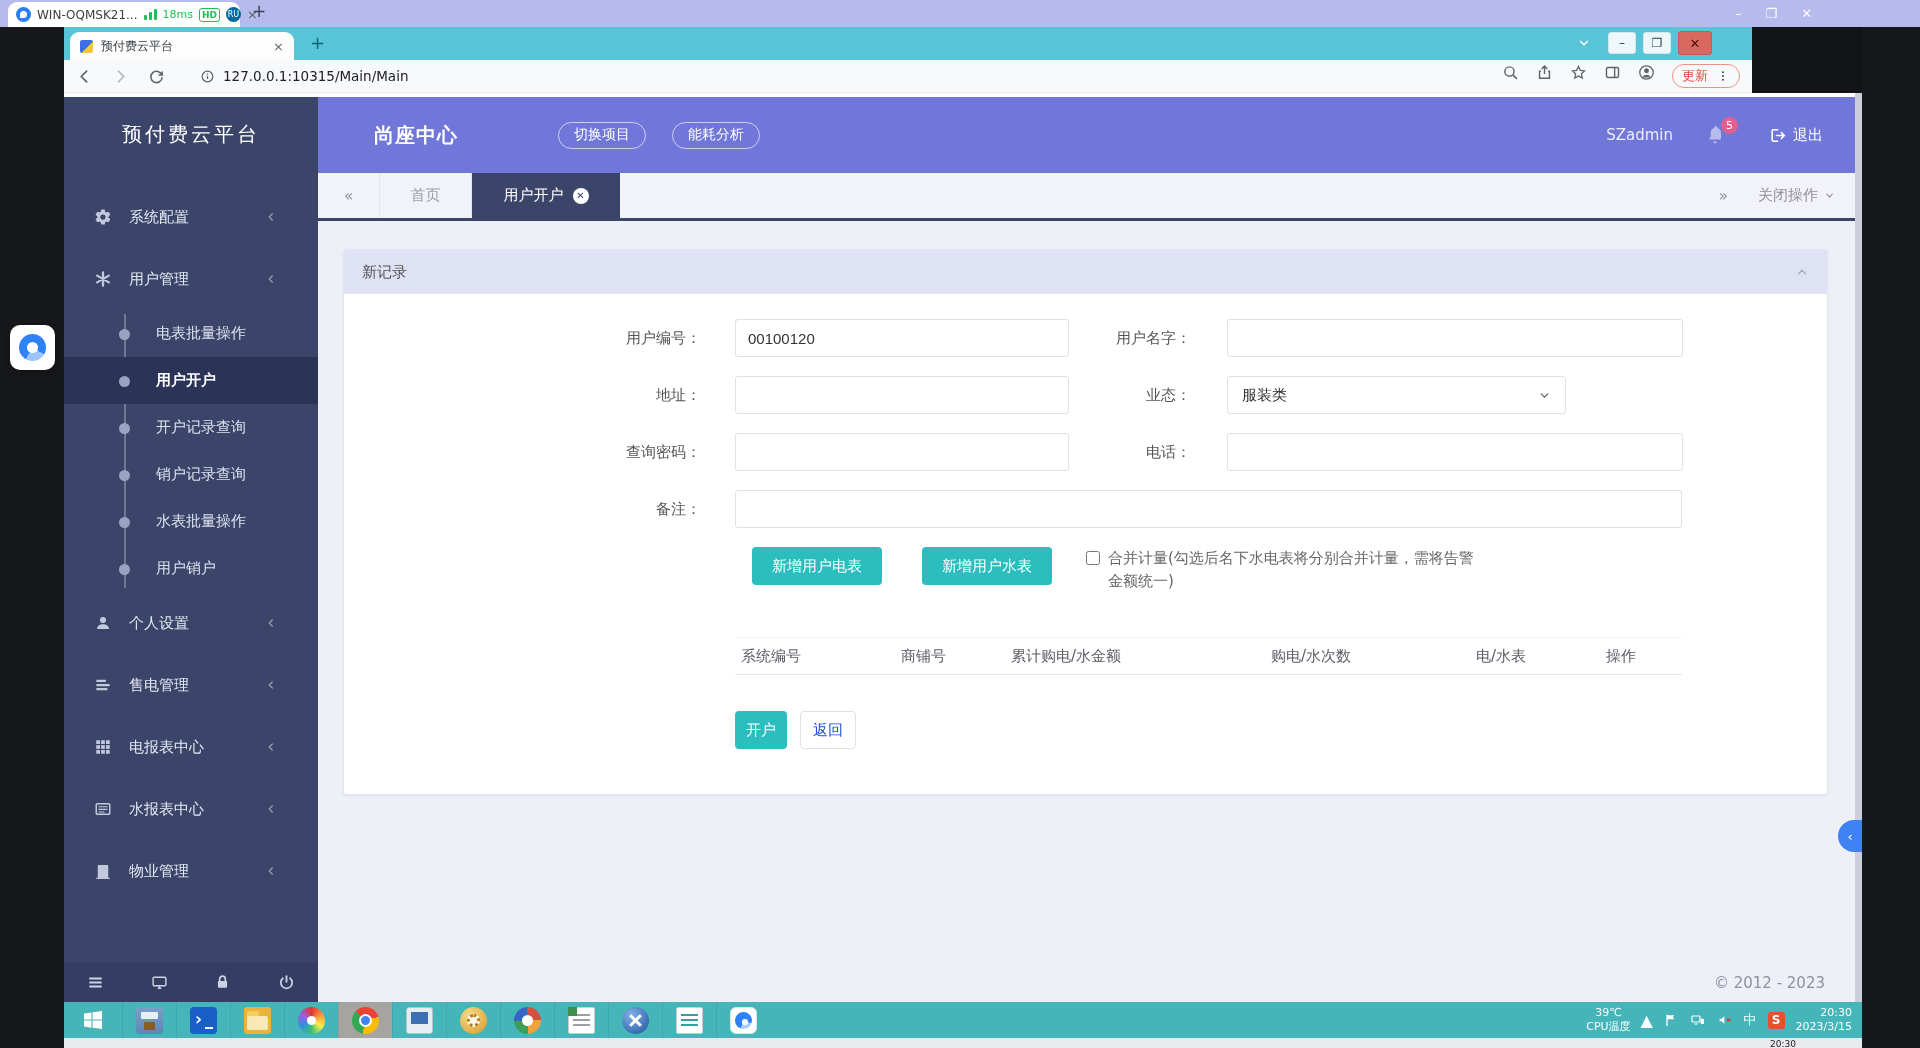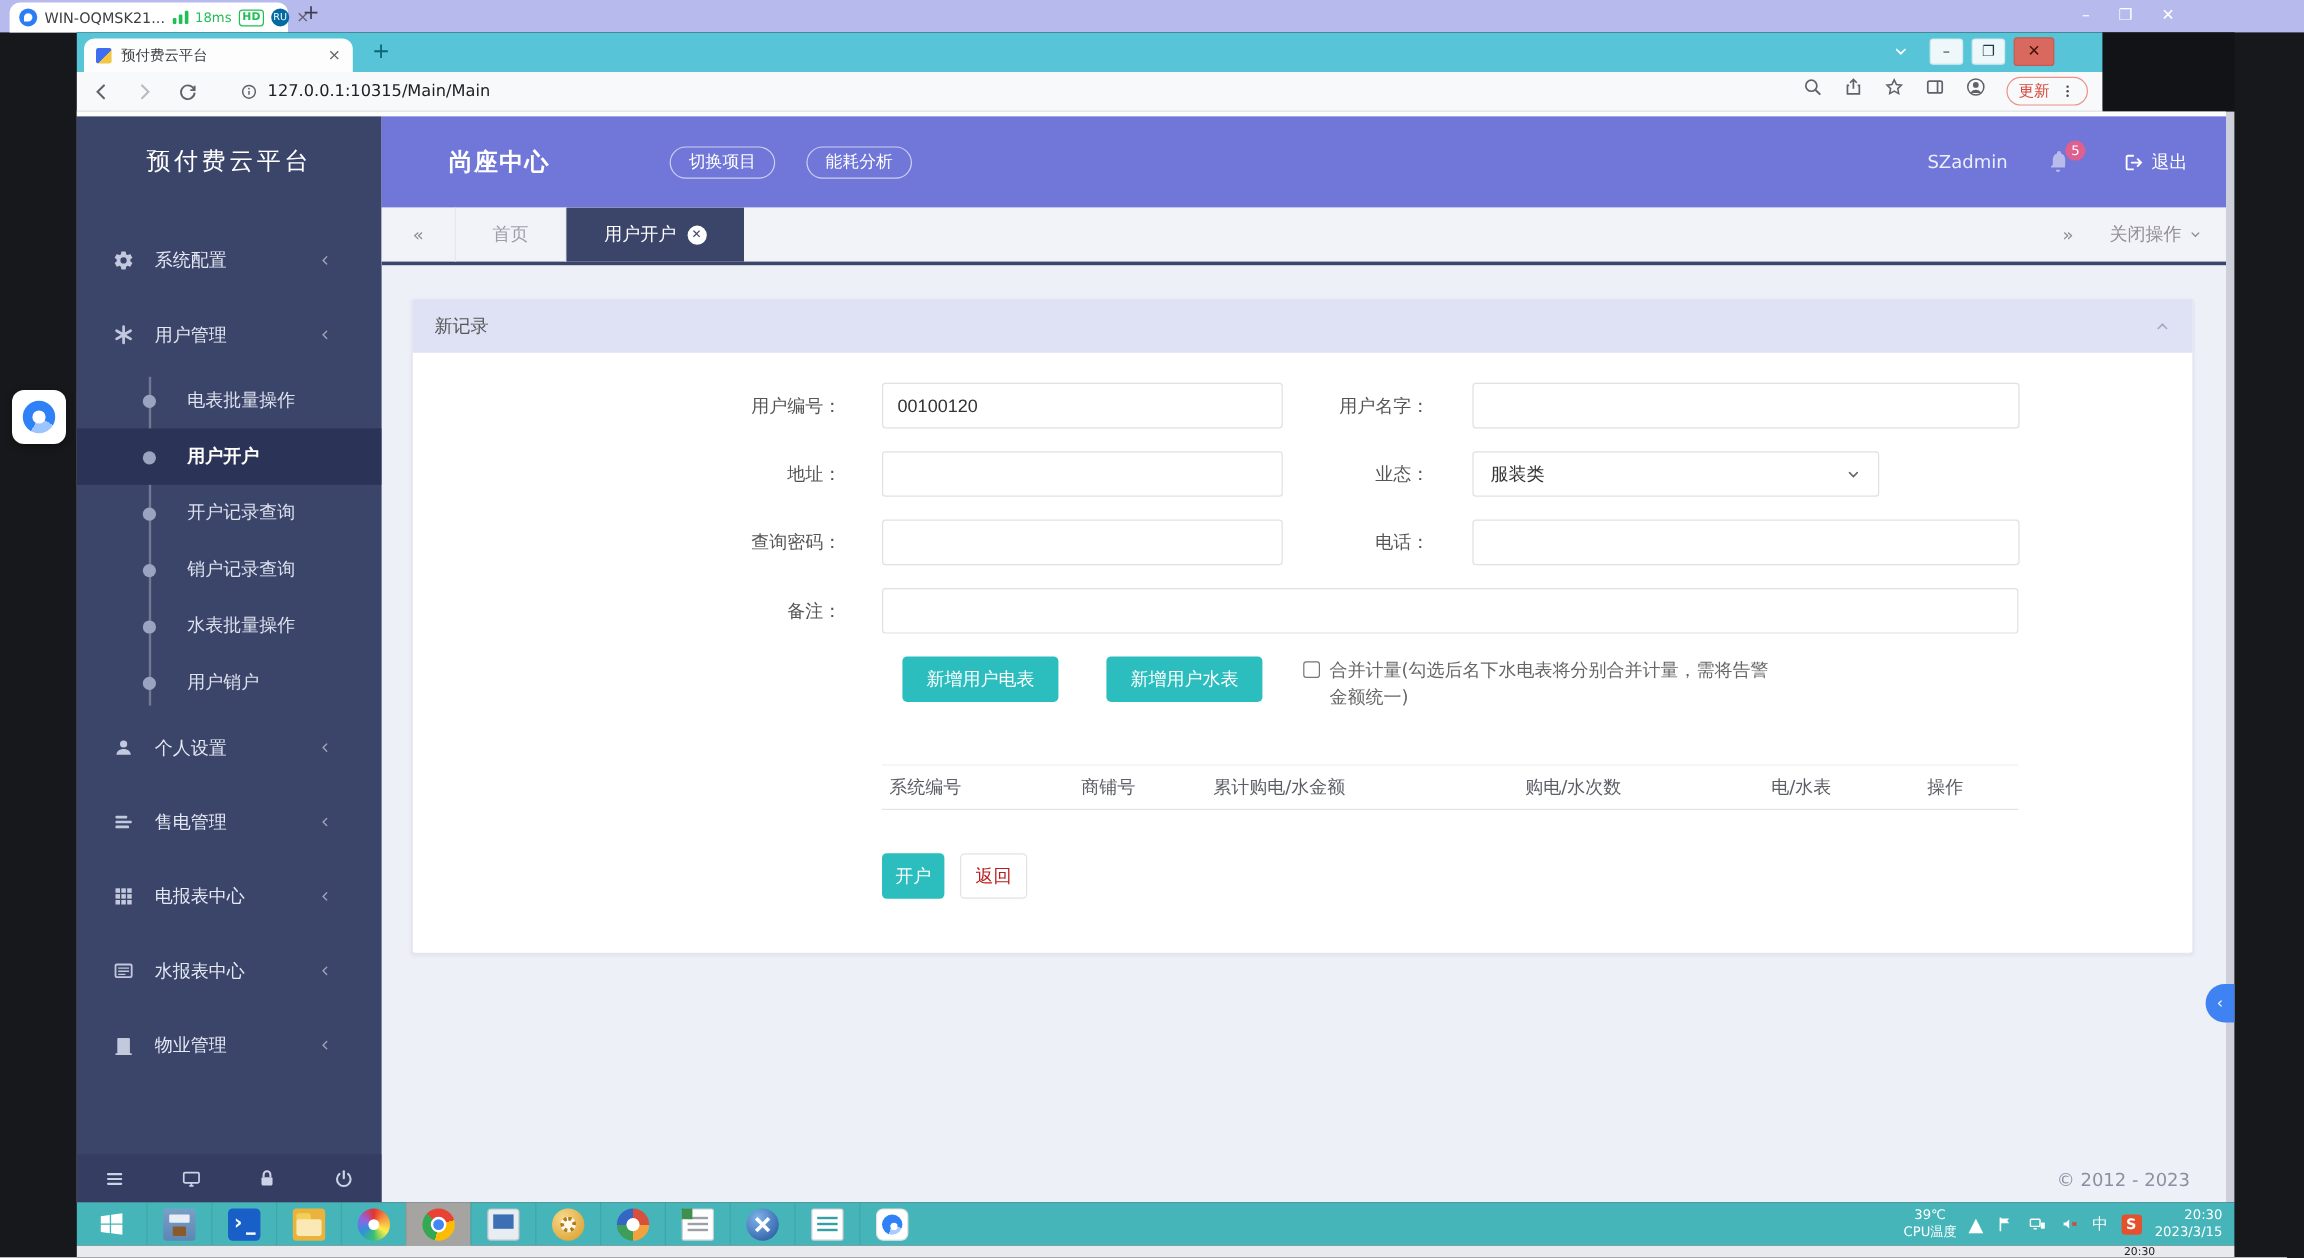--- a/index.html
+++ b/index.html
@@ -108,21 +108,21 @@
   .btnrow{display:flex;align-items:flex-start;margin-left:408px;min-height:60px}
   .tealbtn{height:38px;border-radius:4px;background:#2cbebe;color:#fff;font-size:15px;display:flex;align-items:center;justify-content:center;border:none}
   .b-elec{width:130px}
   .b-water{width:130px;margin-left:40px}
   .mergebox{margin-left:34px;display:flex;gap:8px;width:388px}
   .mergebox input{width:14px;height:14px;margin-top:4px;flex:0 0 auto}
   .mergetext{font-size:15px;color:#666;line-height:1.55}
   .thead{display:flex;margin:30px 0 0 391px;width:947px;height:38px;align-items:center;border-top:1px solid #f1f1f4;border-bottom:1px solid #e3e3e8;font-size:15px;color:#5c5e66}
   .actrow{display:flex;gap:13px;margin:36px 0 0 391px}
   .b-open{width:52px}
-  .b-back{width:56px;height:38px;background:#fff;border:1px solid #e2e2e6;border-radius:4px;color:#b91c1c;font-size:15px;display:flex;align-items:center;justify-content:center}
+  .b-back{width:56px;height:38px;background:#fff;border:1px solid #e2e2e6;border-radius:4px;color:#1d4ed8;font-size:15px;display:flex;align-items:center;justify-content:center}
   .footer{position:absolute;right:30px;bottom:10px;color:#8b90a0;font-size:15px}
   .scrollcol{position:absolute;right:0;top:66px;width:7px;height:909px;background:#cdd0da}
 
   
   .taskbar{position:absolute;left:0;top:975px;width:1798px;height:36px;background:#45b5b9;display:flex;align-items:stretch}
   .tb-start{width:58px;display:flex;align-items:center;justify-content:center}
   .tb-start .ic{width:24px;height:24px;color:#fff}
   .tb-slot{width:54px;display:flex;align-items:center;justify-content:center;border-left:1px solid rgba(0,0,0,.08)}
   .tb-slot.chrome-slot{background:rgba(246,150,140,.55)}
   .app-ic{width:27px;height:27px;position:relative}

